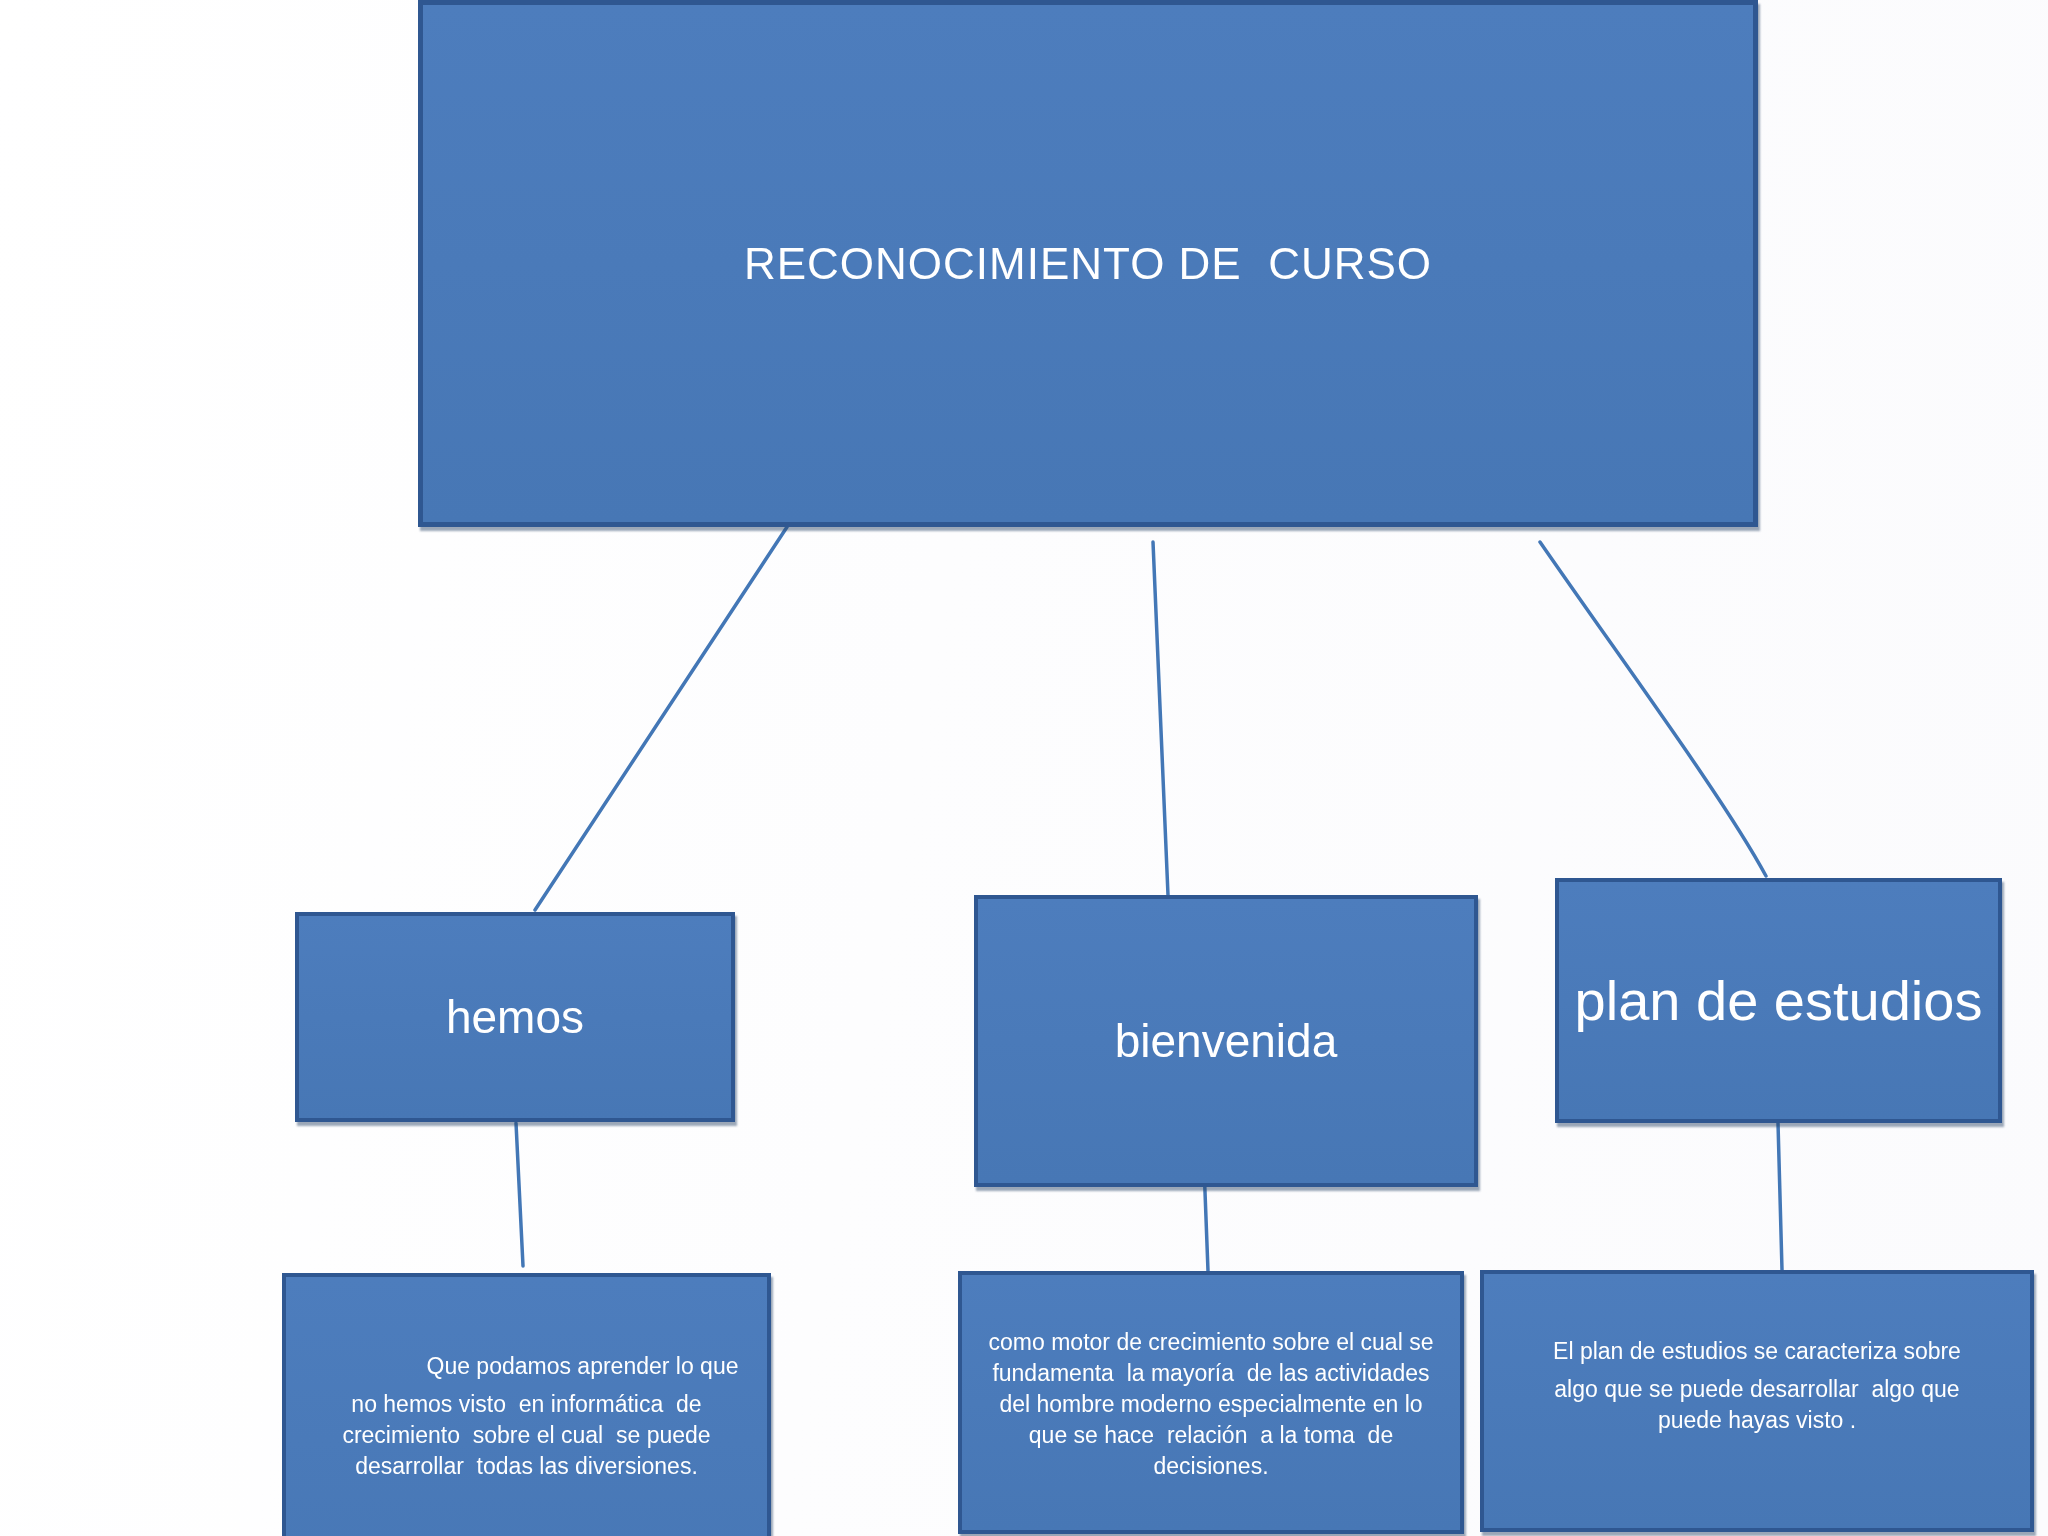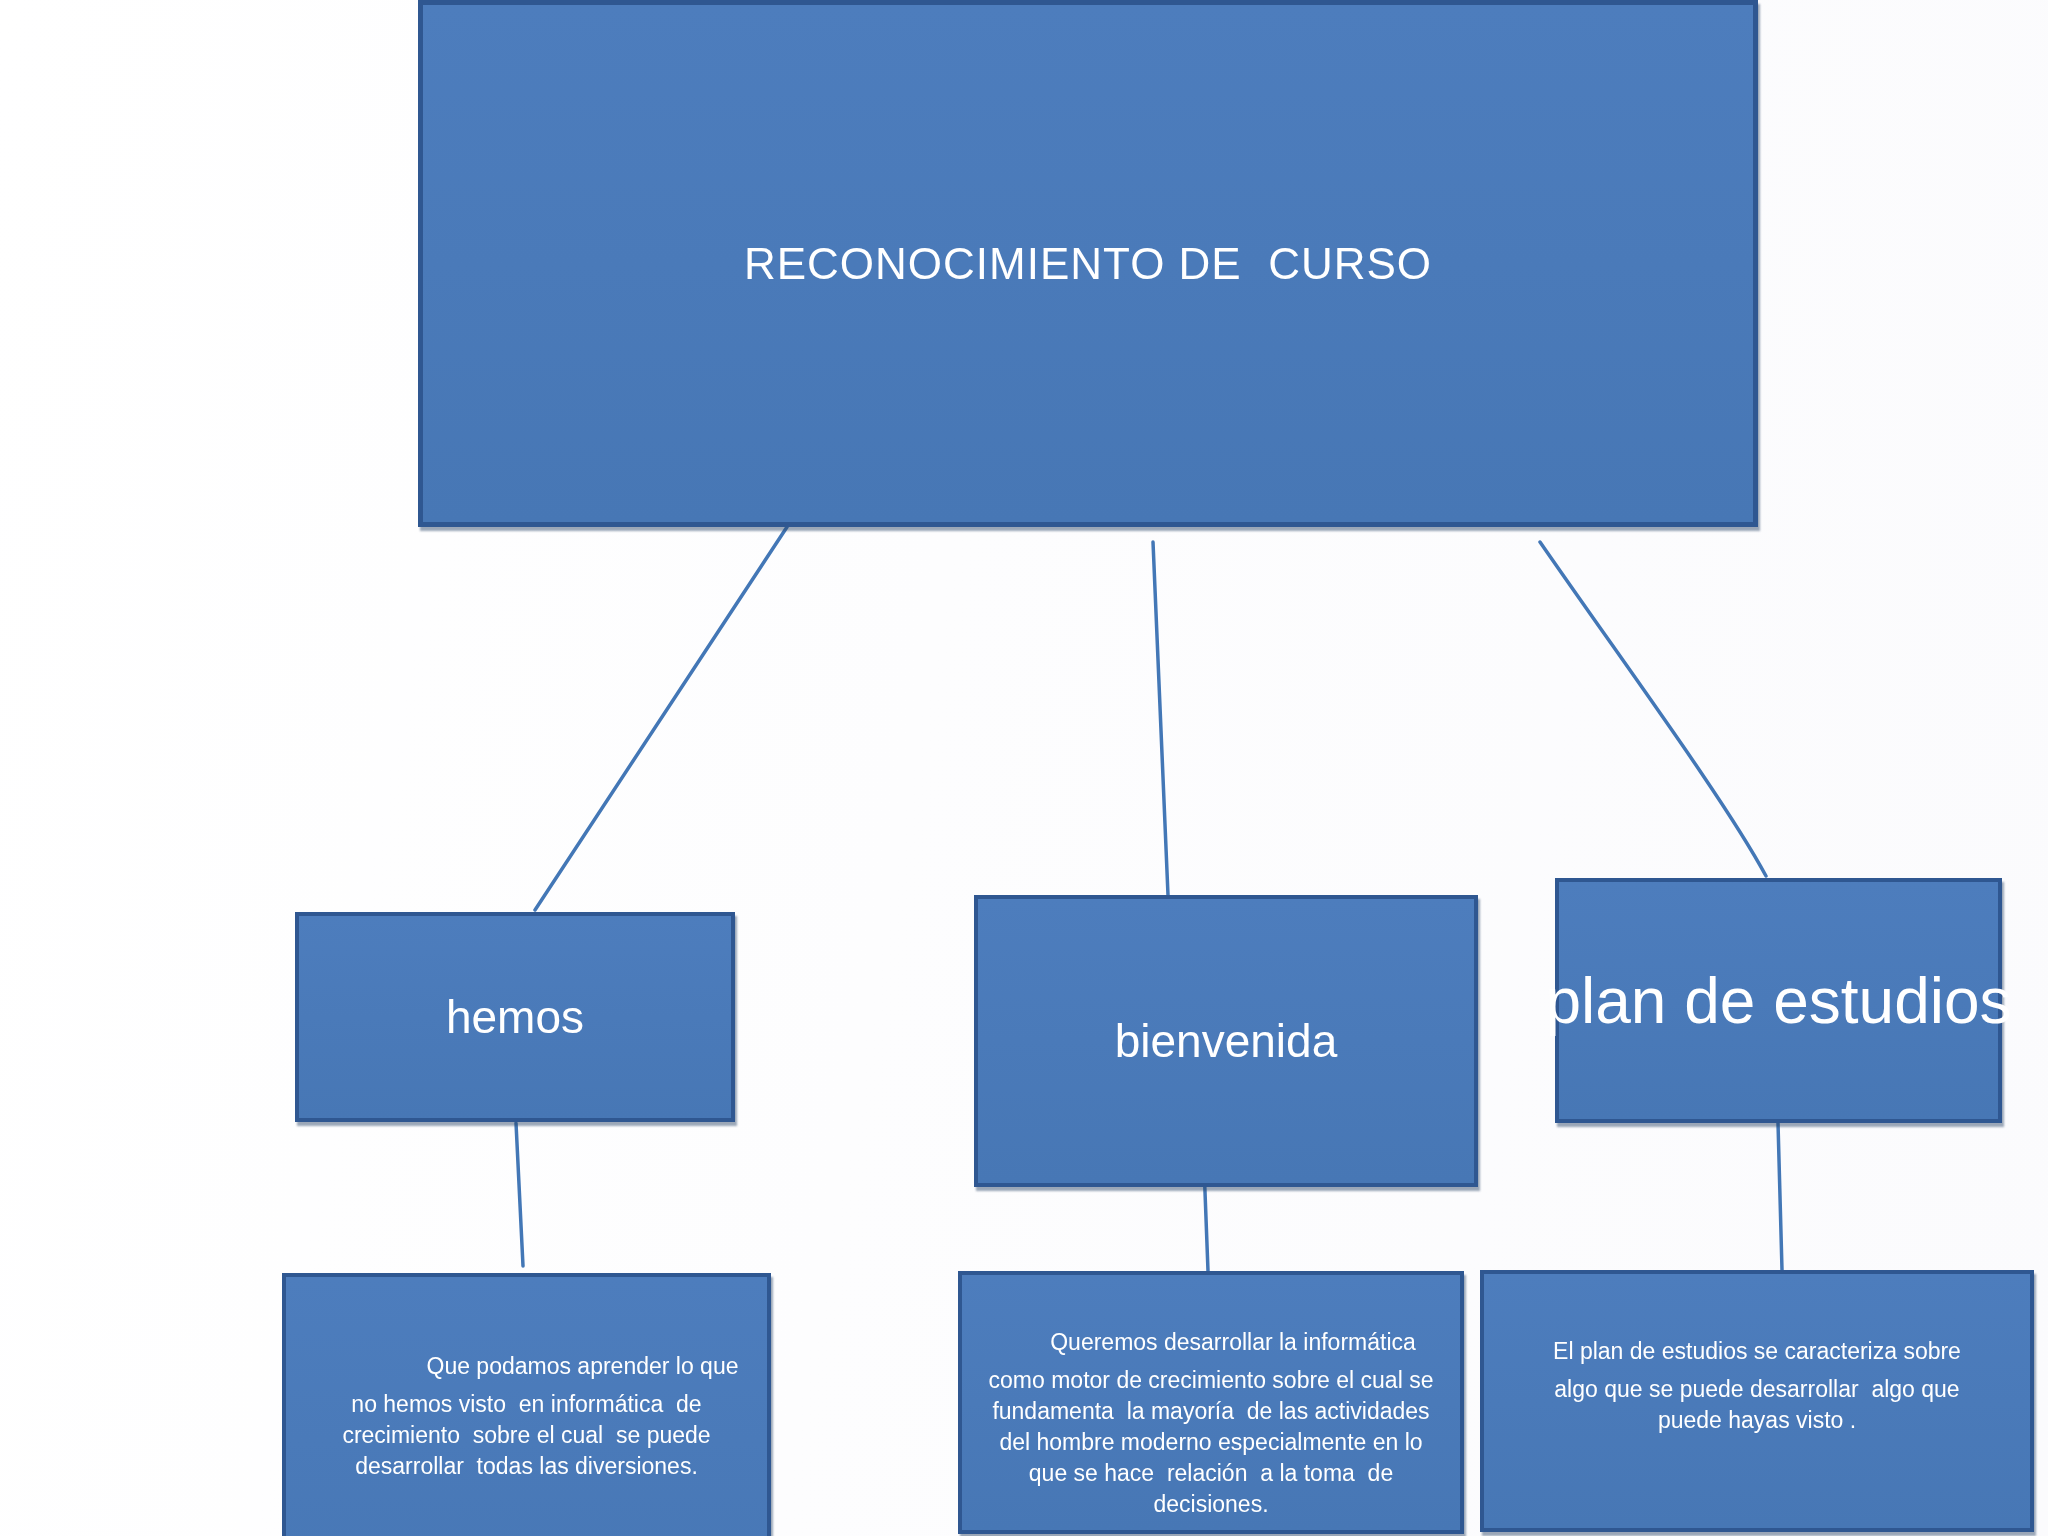--- a/index.html
+++ b/index.html
@@ -55,21 +55,21 @@
   #node-inicio .node-label { font-size: 46px; }
   #node-bienvenida {
     left: 974px; top: 895px;
     width: 504px; height: 292px;
   }
   #node-bienvenida .node-label { font-size: 46px; }
   #node-plan {
     left: 1555px; top: 878px;
     width: 447px; height: 245px;
   }
-  #node-plan .node-label { font-size: 64px; }
+  #node-plan .node-label { font-size: 56px; }
 
   .desc {
     font-size: 23px;
     line-height: 31px;
   }
   .desc .line {
     white-space: pre;
     text-align: center;
   }
   .desc .line.first {
@@ -131,21 +131,20 @@
   </div>
 
   <div class="desc" id="desc-inicio">
     <div class="line first shift-lg">Que podamos aprender lo que</div>
     <div class="line">no hemos visto  en informática  de</div>
     <div class="line">crecimiento  sobre el cual  se puede</div>
     <div class="line">desarrollar  todas las diversiones.</div>
   </div>
 
   <div class="desc" id="desc-bienvenida">
-    <div class="line first shift-sm">Queremos desarrollar la informática</div>
     <div class="line">como motor de crecimiento sobre el cual se</div>
     <div class="line">fundamenta  la mayoría  de las actividades</div>
     <div class="line">del hombre moderno especialmente en lo</div>
     <div class="line">que se hace  relación  a la toma  de</div>
     <div class="line">decisiones.</div>
   </div>
 
   <div class="desc" id="desc-plan">
     <div class="line first">El plan de estudios se caracteriza sobre</div>
     <div class="line">algo que se puede desarrollar  algo que</div>

